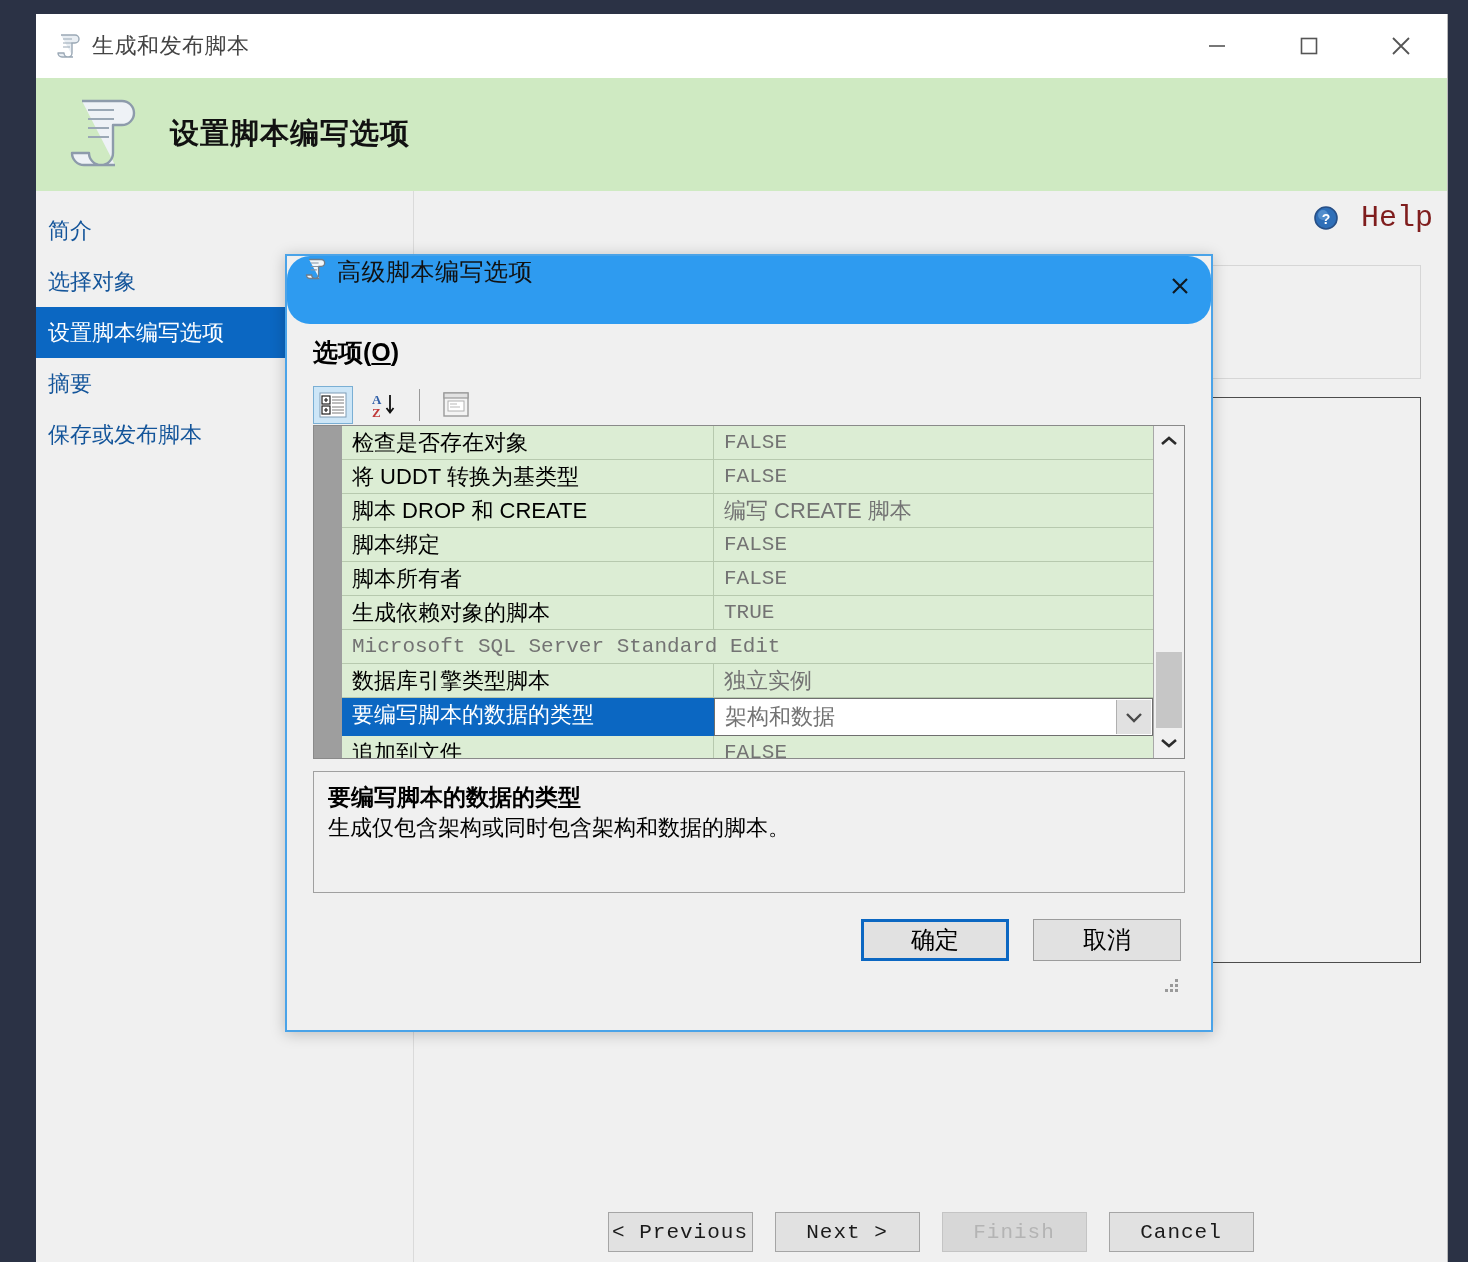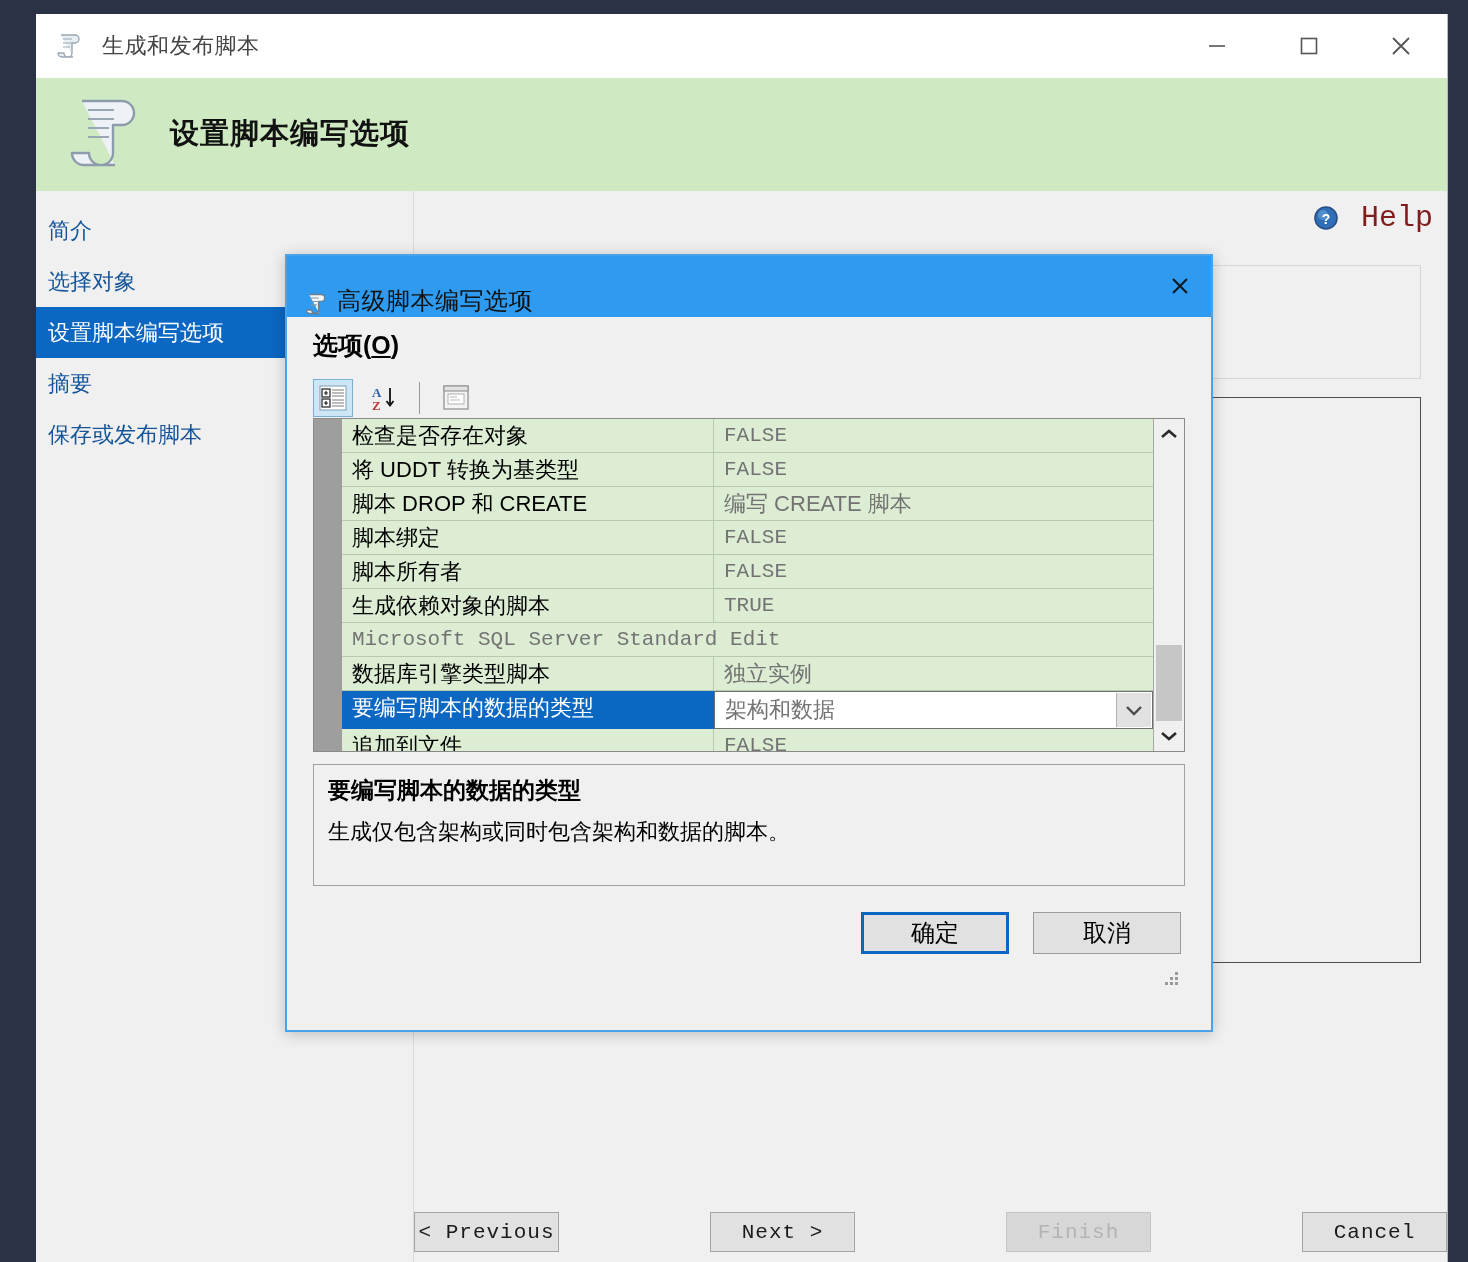--- a/index.html
+++ b/index.html
@@ -45,21 +45,21 @@
     align-items: center;
     position: relative;
   }
   #title-bar-icon {
     margin-left: 18px;
     width: 30px;
     height: 30px;
     flex: none;
   }
   #title-bar-text {
-    margin-left: 18px;
+    margin-left: 8px;
     font-size: 22px;
     color: #444;
     letter-spacing: .5px;
   }
   .win-btns {
     position: absolute;
     right: 0;
     top: 0;
     height: 64px;
     display: flex;
@@ -160,21 +160,21 @@
   #bg-group-main {
     left: 26px; top: 206px; right: 26px; height: 566px;
     border: 1px solid #4c4c4c;
   }
 
   
   #wizard-footer {
     position: absolute;
     left: 0; right: 0; bottom: 10px;
     display: flex;
-    justify-content: space-between;
+    justify-content: center;
     gap: 22px;
   }
   .wiz-btn {
     width: 145px;
     height: 40px;
     background: #e1e1e1;
     border: 1px solid #a5a5a5;
     box-sizing: border-box;
     font-family: "Liberation Mono", "DejaVu Sans Mono", monospace;
     font-size: 21px;
@@ -197,25 +197,26 @@
     left: 285px;
     top: 254px;
     width: 928px;
     height: 778px;
     background: #f0f0f0;
     border: 2px solid #4aa3e8;
     box-sizing: border-box;
     box-shadow: 0 2px 14px rgba(0,0,0,.22);
   }
   #modal-titlebar {
-    height: 61px;
+    height: 68px;
     background: #2e9bf0;
     display: flex;
-    align-items: flex-end;
-    position: relative;
+    align-items: flex-start;
+    position: relative;
+    border-radius: 23px;
   }
   #modal-icon { margin-left: 16px; width: 26px; height: 26px; flex: none; }
   #modal-title {
     margin-left: 8px;
     font-size: 24px;
     color: #111;
     letter-spacing: .5px;
   }
   #modal-close {
     position: absolute;
@@ -369,21 +370,21 @@
     background: #f0f0f0;
     box-sizing: border-box;
     padding: 10px 14px;
   }
   #desc-title {
     font-size: 23px;
     font-weight: bold;
     color: #000;
   }
   #desc-text {
-    margin-top: 11px;
+    margin-top: 0;
     font-size: 22px;
     color: #000;
   }
 
   
   #modal-footer {
     margin-top: 26px;
     display: flex;
     justify-content: flex-end;
     gap: 24px;

